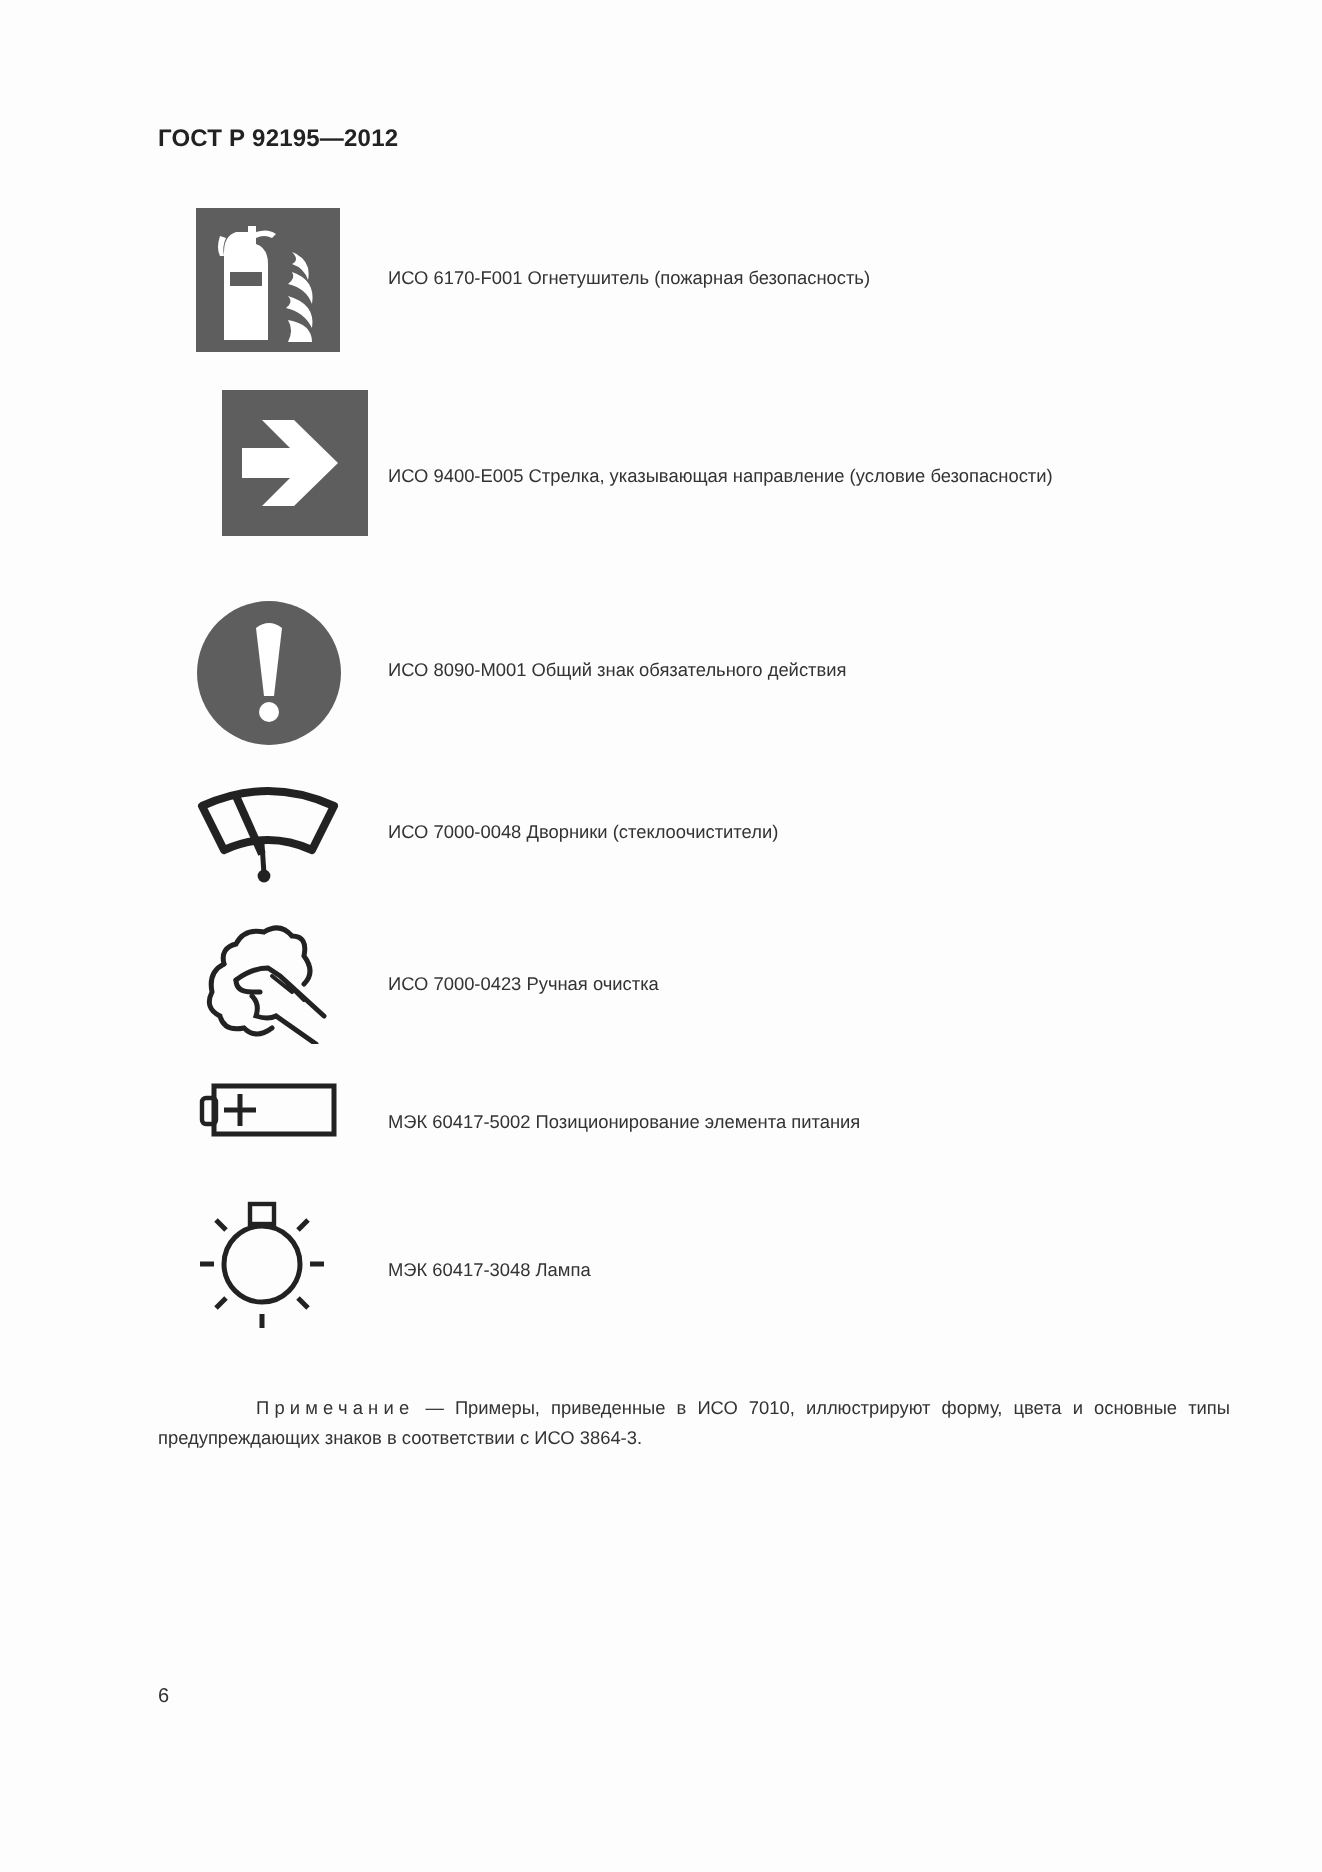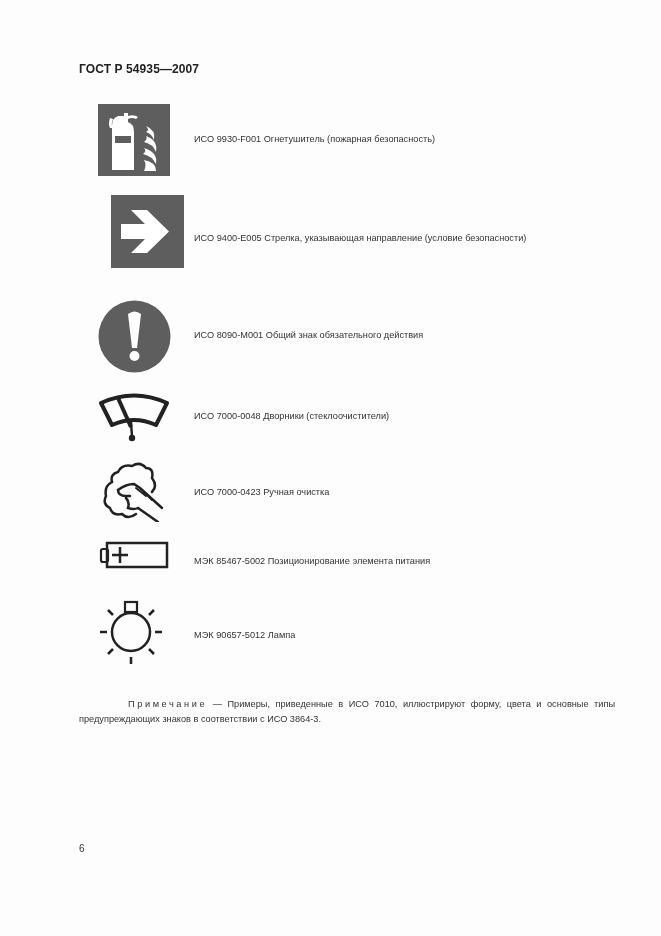--- a/index.html
+++ b/index.html
@@ -10,33 +10,33 @@
     .header { position: absolute; left: 79px; top: 62px; font-size: 12px; font-weight: bold; color: #222; letter-spacing: 0.1px; }
     .icon { position: absolute; }
     .label { position: absolute; left: 194px; font-size: 9.2px; color: #333; white-space: nowrap; }
     .note { position: absolute; left: 79px; top: 697px; width: 536px; font-size: 9.2px; color: #333; line-height: 15px; text-align: justify; }
     .note .spaced { letter-spacing: 2.6px; margin-left: 29px; padding-left: 20px; }
     .page-num { position: absolute; left: 79px; top: 843px; font-size: 10px; color: #333; }
   </style>
 </head>
 <body>
 
-<div class="header">ГОСТ Р 54935—2007</div>
+<div class="header">ГОСТ Р 92195—2012</div>
 
 <svg class="icon" style="left:98px;top:104px" width="72" height="72" viewBox="0 0 72 72">
   <rect x="0" y="0" width="72" height="72" fill="#5e5e5e"></rect>
   <path d="M14 22 Q14 14 20 12 L26 12 L26 9 L30 9 L30 12 Q36 10 40 13 L38 15 Q34 13 30 15 L30 18 Q36 20 36 28 L36 66 L14 66 Z" fill="#fff"></path>
   <path d="M12 14 Q10 20 12 24 L14 24 Q13 19 15 15 Z" fill="#fff"></path>
   <rect x="17" y="32" width="16" height="7" fill="#5e5e5e"></rect>
   <path d="M48 22 Q58 26 56 36 Q54 30 48 28 Q52 26 48 22 Z" fill="#fff"></path>
   <path d="M48 32 Q60 36 58 48 Q55 40 46 38 Q50 35 48 32 Z" fill="#fff"></path>
   <path d="M46 44 Q60 48 58 60 Q54 52 45 50 Q49 47 46 44 Z" fill="#fff"></path>
   <path d="M46 56 Q58 58 58 67 L46 67 Q49 61 46 56 Z" fill="#fff"></path>
 </svg>
-<div class="label" style="top:134px">ИСО 9930-F001  Огнетушитель (пожарная безопасность)</div>
+<div class="label" style="top:134px">ИСО 6170-F001  Огнетушитель (пожарная безопасность)</div>
 
 <svg class="icon" style="left:111px;top:195px" width="73" height="73" viewBox="0 0 73 73">
   <rect x="0" y="0" width="73" height="73" fill="#5e5e5e"></rect>
   <path d="M10 29 L34 29 L20 15 L36 15 L58 36.5 L36 58 L20 58 L34 44 L10 44 Z" fill="#fff"></path>
 </svg>
 <div class="label" style="top:233px">ИСО 9400-E005  Стрелка, указывающая направление (условие безопасности)</div>
 
 <svg class="icon" style="left:98px;top:300px" width="73" height="73" viewBox="0 0 73 73">
   <circle cx="36.5" cy="36.5" r="36" fill="#5e5e5e"></circle>
   <path d="M30 14 Q36.5 9 43 14 L39 48 L34 48 Z" fill="#fff"></path>
@@ -60,24 +60,24 @@
   <path d="M26 36 Q30 40 28 46 Q34 48 38 46 L58 60" fill="none" stroke="#222" stroke-width="2.5" stroke-linecap="round"></path>
   <path d="M36 26 L46 34 M44 30 L52 38" fill="none" stroke="#222" stroke-width="2" stroke-linecap="round"></path>
 </svg>
 <div class="label" style="top:487px">ИСО 7000-0423  Ручная очистка</div>
 
 <svg class="icon" style="left:98px;top:540px" width="72" height="30" viewBox="0 0 72 30">
   <rect x="3" y="9" width="7" height="13" rx="2" fill="none" stroke="#222" stroke-width="2.2"></rect>
   <rect x="9" y="3" width="60" height="24" fill="none" stroke="#222" stroke-width="2.5"></rect>
   <path d="M14 15 L30 15 M22 7 L22 23" stroke="#222" stroke-width="2.5"></path>
 </svg>
-<div class="label" style="top:556px">МЭК 85467-5002  Позиционирование элемента питания</div>
+<div class="label" style="top:556px">МЭК 60417-5002  Позиционирование элемента питания</div>
 
 <svg class="icon" style="left:98px;top:600px" width="66" height="66" viewBox="0 0 66 66">
   <rect x="27" y="2" width="12" height="10" fill="none" stroke="#222" stroke-width="2.2"></rect>
   <circle cx="33" cy="32" r="19" fill="none" stroke="#222" stroke-width="2.5"></circle>
   <path d="M2 32 L9 32 M57 32 L64 32 M33 57 L33 64 M10 10 L15 15 M56 10 L51 15 M10 54 L15 49 M56 54 L51 49" stroke="#222" stroke-width="2.5"></path>
 </svg>
-<div class="label" style="top:630px">МЭК 90657-5012  Лампа</div>
+<div class="label" style="top:630px">МЭК 60417-3048  Лампа</div>
 
 <div class="note"><span class="spaced">Примечание</span><span> — Примеры, приведенные в ИСО 7010, иллюстрируют форму, цвета и основные типы предупреждающих знаков в соответствии с ИСО 3864-3.</span></div>
 
 <div class="page-num">6</div>
 
 </body></html>

